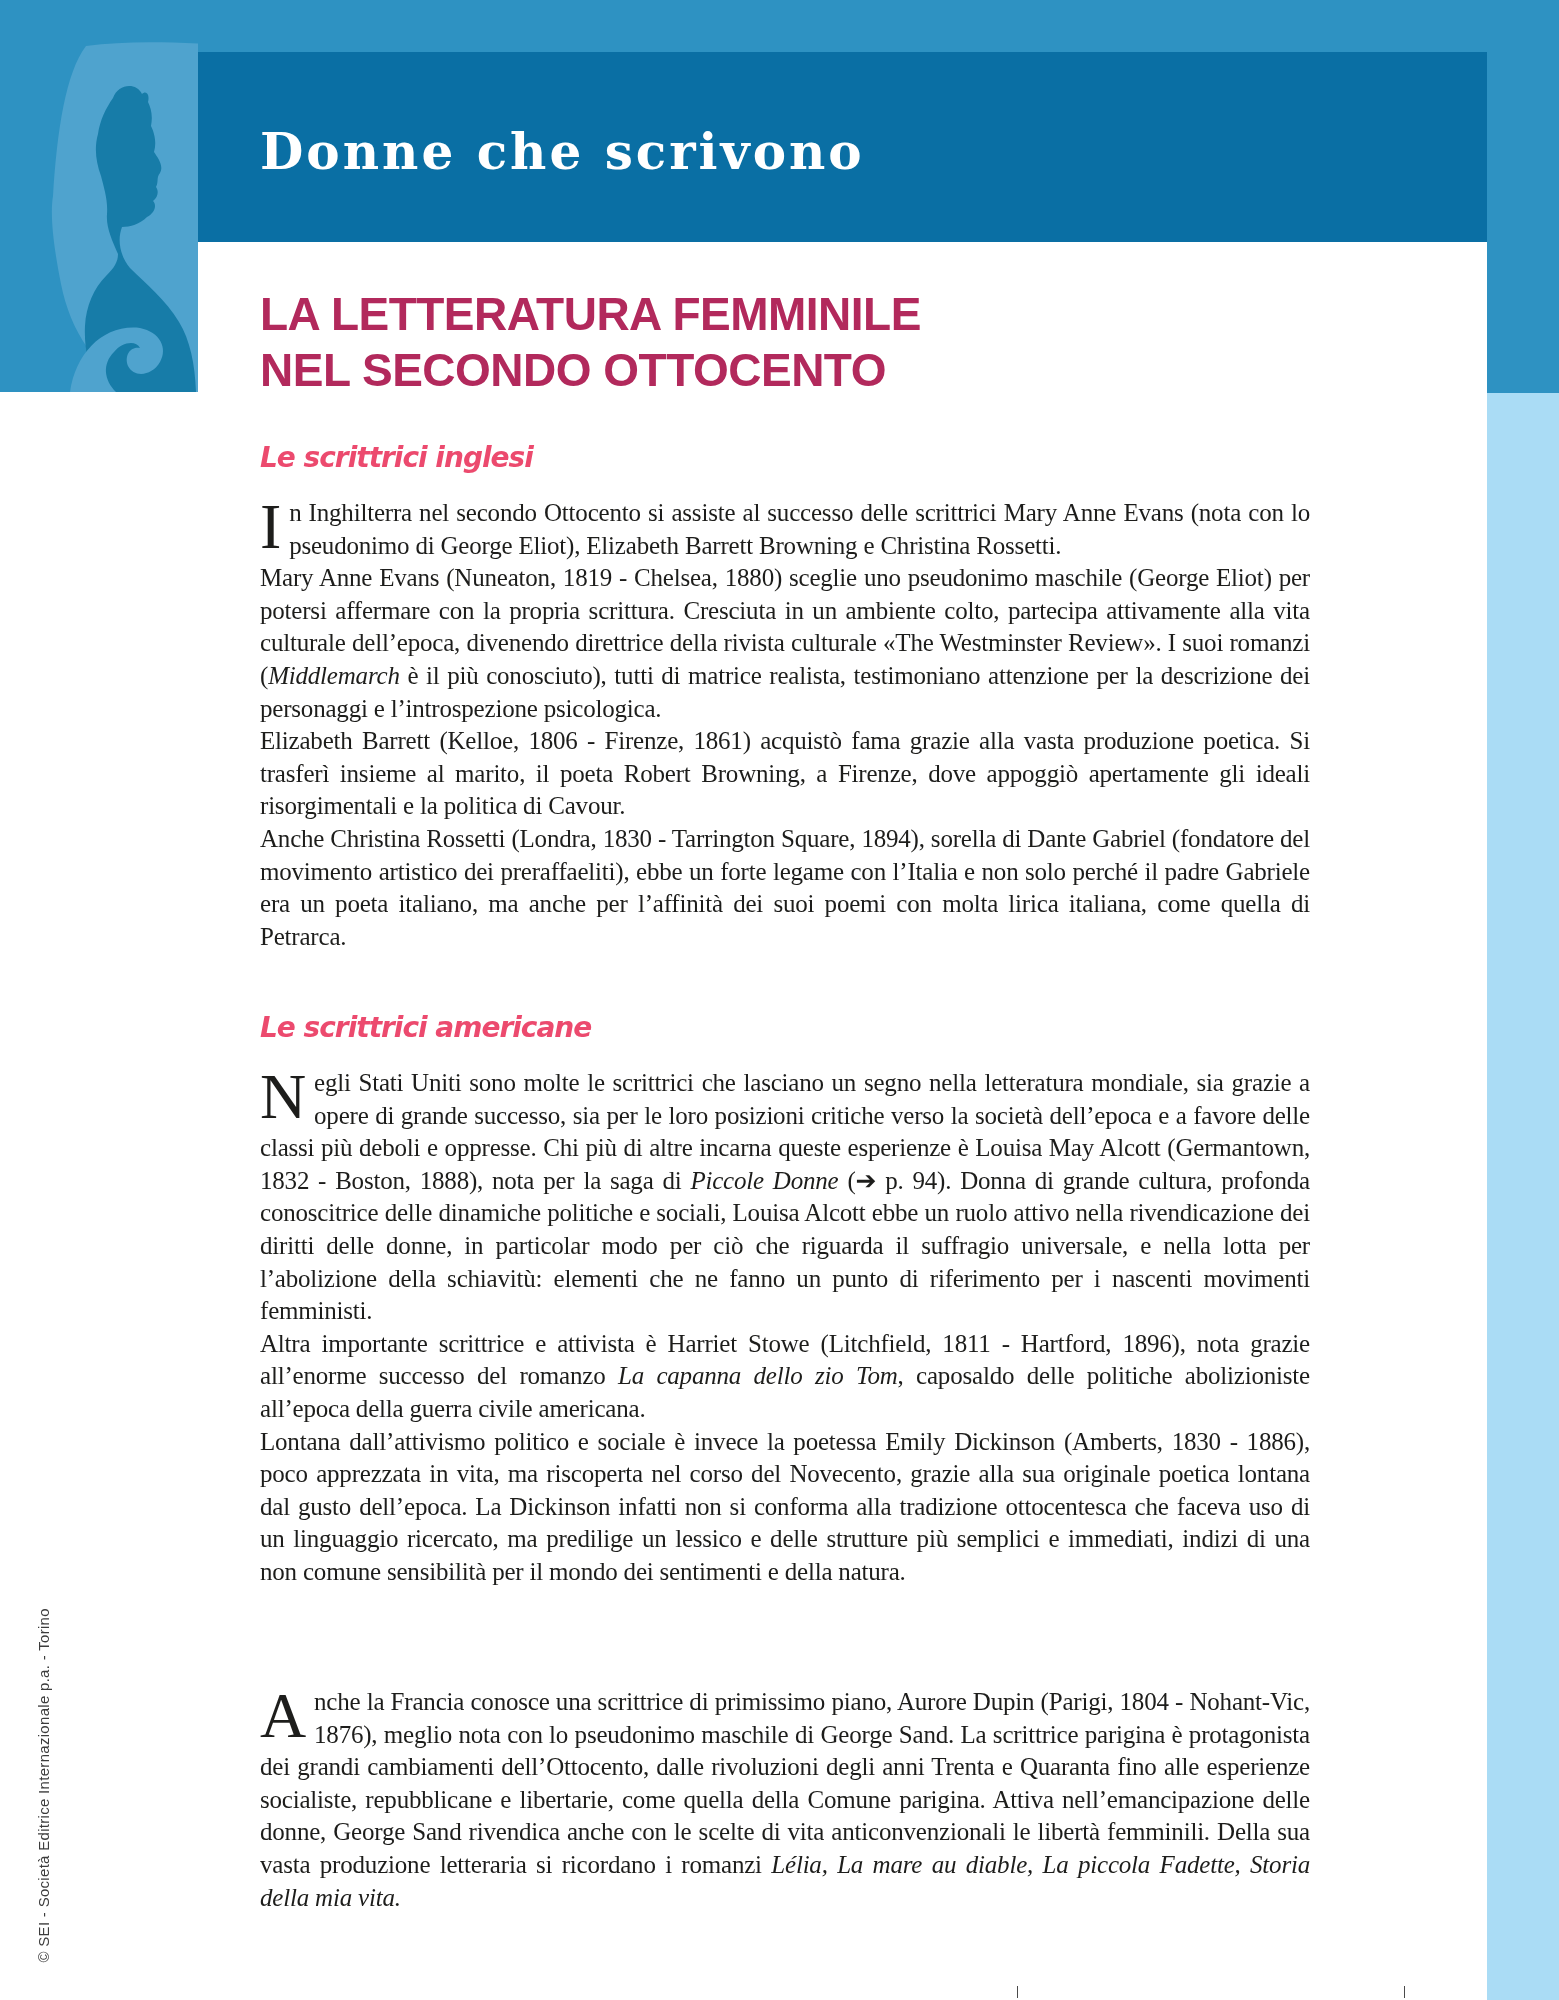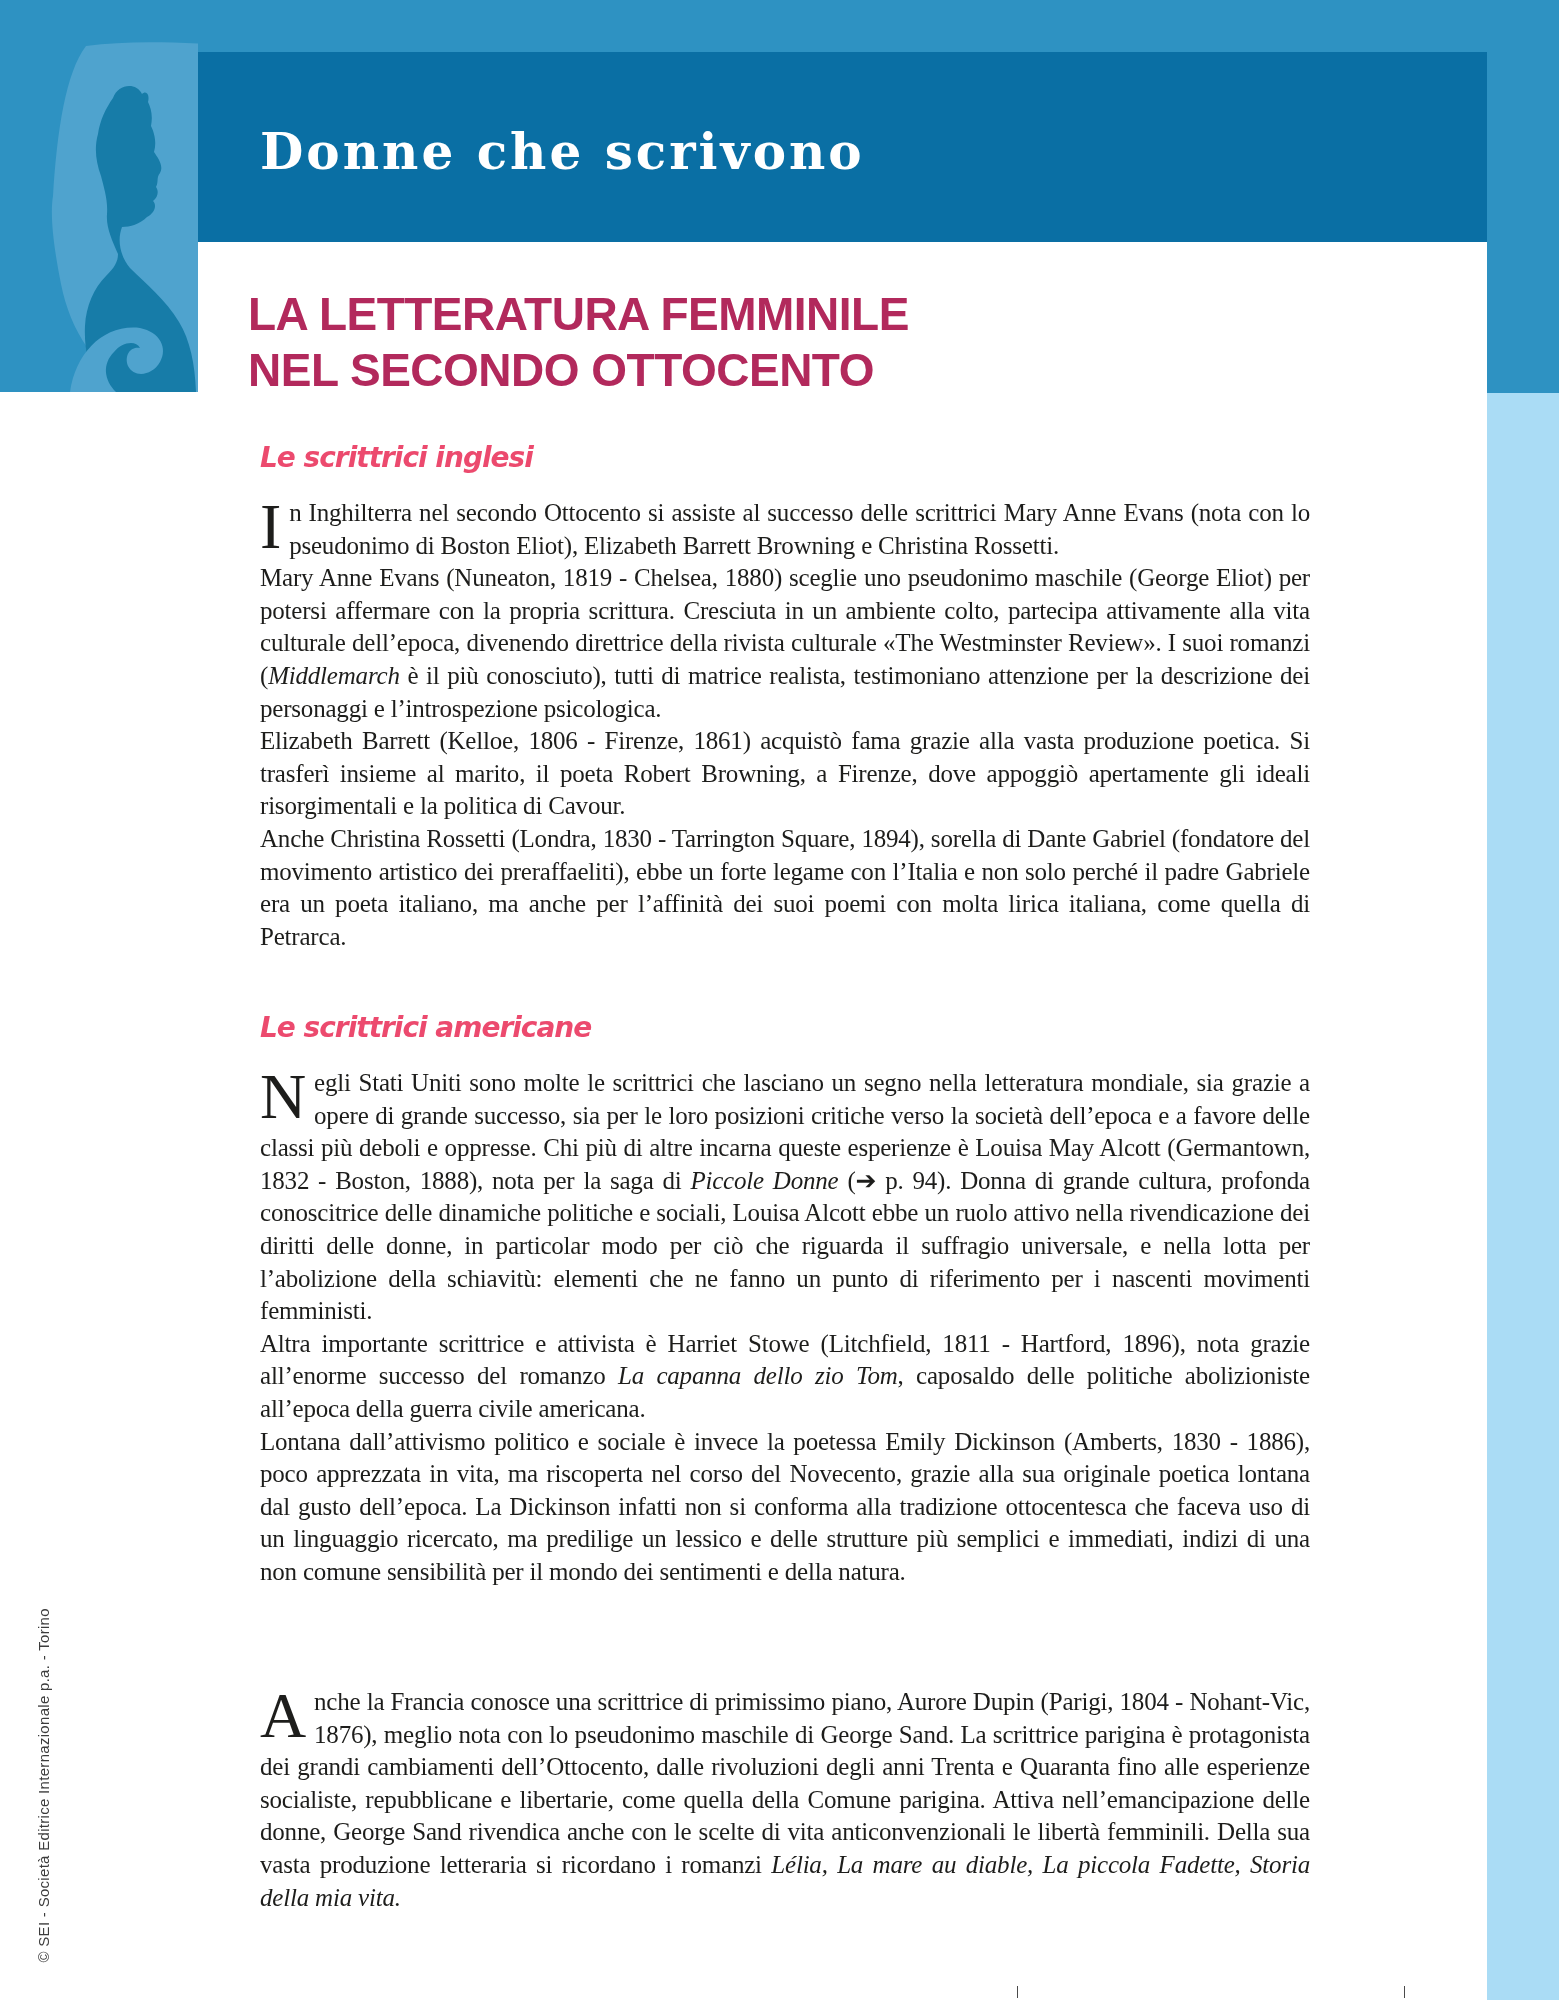--- a/index.html
+++ b/index.html
@@ -8,21 +8,21 @@
   
   .top-band{position:absolute;left:0;top:0;width:1559px;height:52px;background:#2e92c2;}
   .left-block{position:absolute;left:0;top:0;width:198px;height:392px;background:#2e92c2;overflow:hidden;}
   .dark-band{position:absolute;left:198px;top:52px;width:1289px;height:190px;background:#0a6fa4;}
   .band-title{position:absolute;left:62px;top:70px;color:#ffffff;
               font-family:"DejaVu Serif", serif;font-weight:bold;font-size:50px;letter-spacing:3px;}
   
   .sidebar-top{position:absolute;left:1487px;top:0;width:72px;height:393px;background:#2e92c2;}
   .sidebar-bottom{position:absolute;left:1487px;top:393px;width:72px;height:1607px;background:#aadcf5;}
   
-  .main-title{position:absolute;left:248px;top:286px;color:#b2295c;
+  .main-title{position:absolute;left:260px;top:286px;color:#b2295c;
               font-family:"Liberation Sans", sans-serif;font-weight:bold;
               font-size:46px;line-height:56px;letter-spacing:-0.5px;}
   
   #sections-root section{position:absolute;left:260px;width:1050px;}
   #sections-root section:nth-of-type(1){top:433px;}
   #sections-root section:nth-of-type(2){top:1003px;}
   #sections-root section:nth-of-type(3){top:1686px;}
   .sec-heading{margin:0 0 14px 0;color:#ec4a6e;
                font-family:"DejaVu Sans", sans-serif;font-weight:bold;font-style:oblique;
                font-size:28px;line-height:50px;letter-spacing:-1px;}
@@ -93,21 +93,21 @@
   <div class="sidebar-bottom"></div>
 
   <div class="main-title">
     <div>LA LETTERATURA FEMMINILE</div>
     <div>NEL SECONDO OTTOCENTO</div>
   </div>
 
   <div id="sections-root">
       <section>
         <h2 class="sec-heading">Le scrittrici inglesi</h2>
-        <p class="body-para"><span class="dropcap">I</span><span>n Inghilterra nel secondo Ottocento si assiste al successo delle scrittrici Mary Anne Evans (nota con lo pseudonimo di Boston Eliot), Elizabeth Barrett Browning e Christina Rossetti.</span></p>
+        <p class="body-para"><span class="dropcap">I</span><span>n Inghilterra nel secondo Ottocento si assiste al successo delle scrittrici Mary Anne Evans (nota con lo pseudonimo di George Eliot), Elizabeth Barrett Browning e Christina Rossetti.</span></p>
         <p class="body-para"><span class="b">Mary Anne Evans</span><span> (Nuneaton, 1819 - Chelsea, 1880) sceglie uno pseudonimo maschile (</span><span class="b">George Eliot</span><span>) per potersi affermare con la propria scrittura. Cresciuta in un ambiente colto, partecipa attivamente alla vita culturale dell’epoca, divenendo direttrice della rivista culturale «The Westminster Review». I suoi romanzi (</span><span class="i">Middlemarch</span><span> è il più conosciuto), tutti di matrice realista, testimoniano attenzione per la descrizione dei personaggi e l’introspezione psicologica.</span></p>
         <p class="body-para"><span class="b">Elizabeth Barrett</span><span> (Kelloe, 1806 - Firenze, 1861) acquistò fama grazie alla vasta produzione poetica. Si trasferì insieme al marito, il poeta Robert Browning, a Firenze, dove appoggiò apertamente gli ideali risorgimentali e la politica di Cavour.</span></p>
         <p class="body-para"><span>Anche </span><span class="b">Christina Rossetti</span><span> (Londra, 1830 - Tarrington Square, 1894), sorella di Dante Gabriel (fondatore del movimento artistico dei preraffaeliti), ebbe un forte legame con l’Italia e non solo perché il padre Gabriele era un poeta italiano, ma anche per l’affinità dei suoi poemi con molta lirica italiana, come quella di Petrarca.</span></p>
       </section>
       <section>
         <h2 class="sec-heading">Le scrittrici americane</h2>
         <p class="body-para"><span class="dropcap">N</span><span>egli Stati Uniti sono molte le scrittrici che lasciano un segno nella letteratura mondiale, sia grazie a opere di grande successo, sia per le loro posizioni critiche verso la società dell’epoca e a favore delle classi più deboli e oppresse. Chi più di altre incarna queste esperienze è </span><span class="b">Louisa May Alcott</span><span> (Germantown, 1832 - Boston, 1888), nota per la saga di </span><span class="i">Piccole Donne</span><span> (</span><span class="b">➔</span><span> p. 94). Donna di grande cultura, profonda conoscitrice delle dinamiche politiche e sociali, Louisa Alcott ebbe un ruolo attivo nella rivendicazione dei diritti delle donne, in particolar modo per ciò che riguarda il suffragio universale, e nella lotta per l’abolizione della schiavitù: elementi che ne fanno un punto di riferimento per i nascenti movimenti femministi.</span></p>
         <p class="body-para"><span>Altra importante scrittrice e attivista è </span><span class="b">Harriet Stowe</span><span> (Litchfield, 1811 - Hartford, 1896), nota grazie all’enorme successo del romanzo </span><span class="i">La capanna dello zio Tom</span><span>, caposaldo delle politiche abolizioniste all’epoca della guerra civile americana.</span></p>
         <p class="body-para"><span>Lontana dall’attivismo politico e sociale è invece la poetessa </span><span class="b">Emily Dickinson</span><span> (Amberts, 1830 - 1886), poco apprezzata in vita, ma riscoperta nel corso del Novecento, grazie alla sua originale poetica lontana dal gusto dell’epoca. La Dickinson infatti non si conforma alla tradizione ottocentesca che faceva uso di un linguaggio ricercato, ma predilige un lessico e delle strutture più semplici e immediati, indizi di una non comune sensibilità per il mondo dei sentimenti e della natura.</span></p>
       </section>

